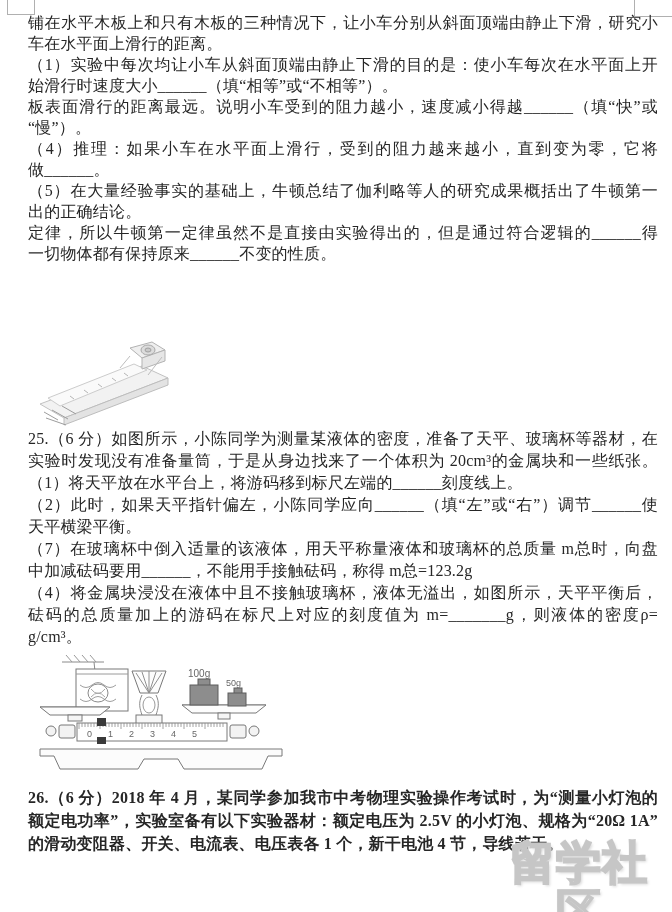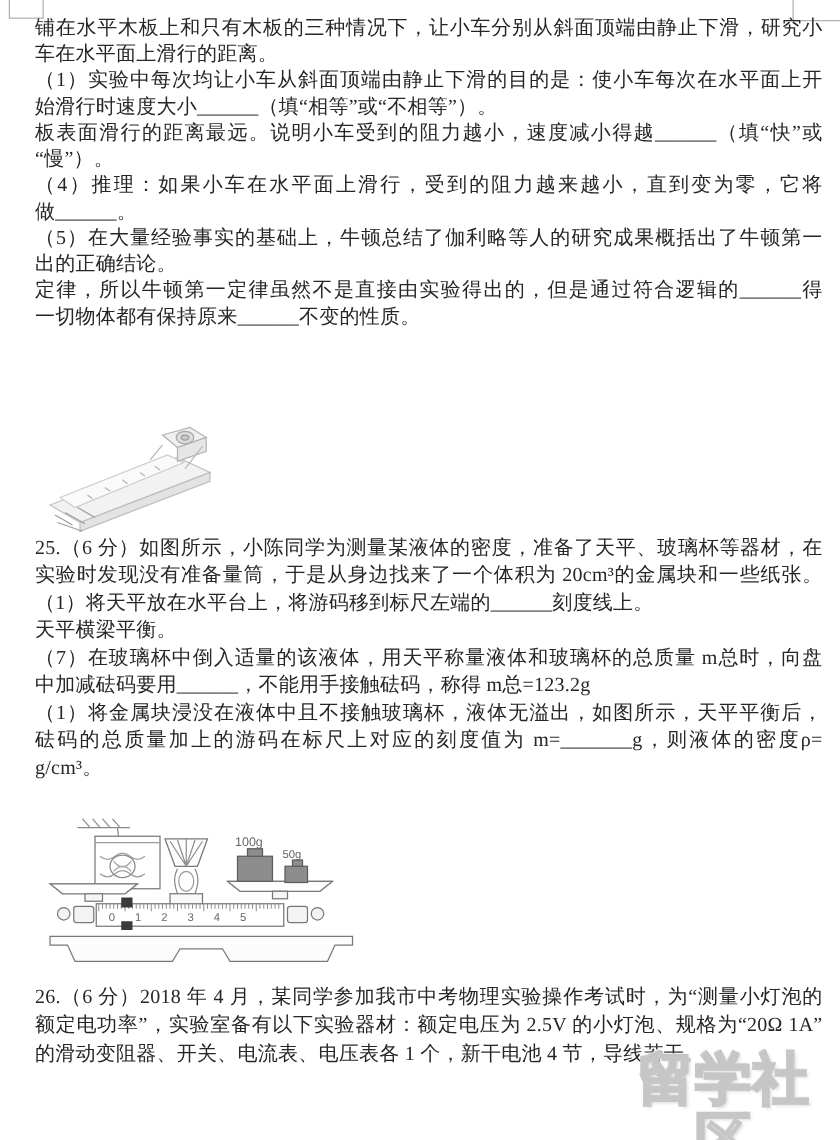--- a/index.html
+++ b/index.html
@@ -12,21 +12,21 @@
   .corner-box{position:absolute;border:1px solid #b0b0b0;background:#fff;}
   .corner-box.tl{left:7px;top:-9px;width:26px;height:22px;}
   .corner-box.tr{left:634px;top:-12px;width:62px;height:27px;}
 
   .textcol{position:absolute;left:28px;width:630px;}
   .sec24{top:12px;}
   .sec25{top:428px;}
   .sec26{top:786px;}
   .sec24 .tl{line-height:21px;}
   .sec25 .tl{line-height:22px;}
-  .sec26 .tl{line-height:23px;}
+  .sec26 .tl{line-height:23px;font-weight:bold;}
   .tl{
     font-size:16px;
     text-align:left;
     white-space:normal;
     letter-spacing:0.2px;
   }
   .tl.just{
     text-align:justify;
     text-align-last:justify;
     text-justify:inter-ideograph;
@@ -81,24 +81,25 @@
     <path d="M96,22 L86,34 M128,23 L114,41" stroke="#bdbdbd"></path>
     <path d="M36,62 l4,3 M50,56 l4,3 M64,50 l4,3 M78,44 l4,3 M90,39 l4,3" stroke="#b5b5b5"></path>
     <path d="M10,78 l14,8 M18,76 l16,9 M28,72 l14,8 M12,84 l20,7" stroke="#9d9d9d"></path>
   </g>
 </svg>
 
 <div class="textcol sec25">
     <div class="tl just">25.（6 分）如图所示，小陈同学为测量某液体的密度，准备了天平、玻璃杯等器材，在</div>
     <div class="tl just">实验时发现没有准备量筒，于是从身边找来了一个体积为 20cm³的金属块和一些纸张。</div>
     <div class="tl">（1）将天平放在水平台上，将游码移到标尺左端的______刻度线上。</div>
+    <div class="tl just">（2）此时，如果天平指针偏左，小陈同学应向______（填“左”或“右”）调节______使</div>
     <div class="tl">天平横梁平衡。</div>
     <div class="tl just">（7）在玻璃杯中倒入适量的该液体，用天平称量液体和玻璃杯的总质量 m总时，向盘</div>
     <div class="tl">中加减砝码要用______，不能用手接触砝码，称得 m总=123.2g</div>
-    <div class="tl just">（1）将金属块浸没在液体中且不接触玻璃杯，液体无溢出，如图所示，天平平衡后，</div>
+    <div class="tl just">（4）将金属块浸没在液体中且不接触玻璃杯，液体无溢出，如图所示，天平平衡后，</div>
     <div class="tl just">砝码的总质量加上的游码在标尺上对应的刻度值为 m=_______g，则液体的密度ρ=</div>
     <div class="tl">g/cm³。</div>
   </div>
 
 <svg class="fig fig-balance" width="262" height="126" viewBox="0 0 262 126">
   <g fill="none" stroke="#787878" stroke-width="1">
 
     <path d="M30,13 H72" stroke="#8a8a8a"></path>
     <path d="M34,6 L40,13 M42,6 L48,13 M50,6 L56,13 M58,6 L64,13" stroke="#999999"></path>
     <path d="M62,13 L64,32" stroke="#8a8a8a"></path>

